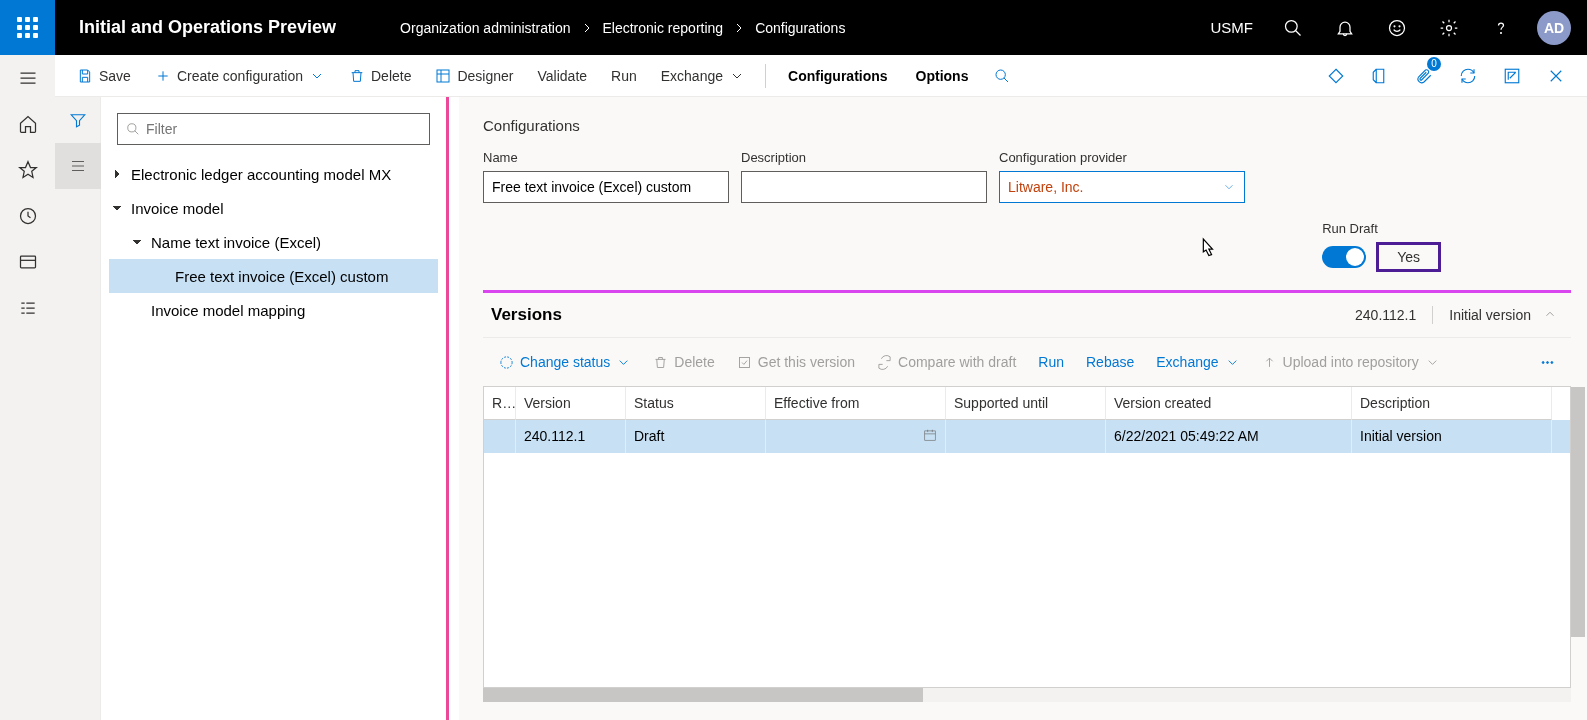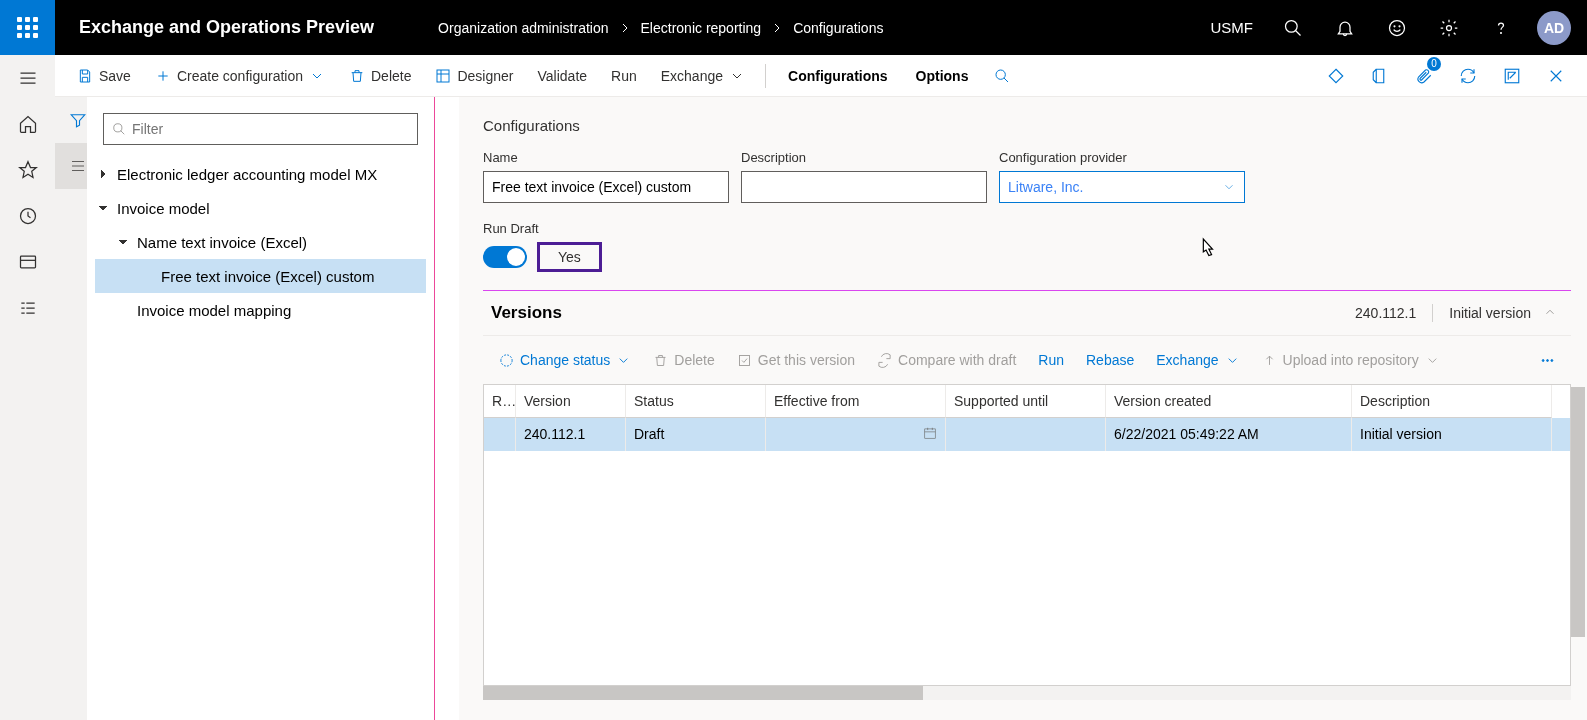--- a/index.html
+++ b/index.html
@@ -43,50 +43,50 @@
 .badge-count { position: absolute; top: 2px; right: 2px; background: #0078d4; color: #fff; font-size: 10px; min-width: 14px; height: 14px; border-radius: 7px; display: flex; align-items: center; justify-content: center; }
 
 
 .sec-left { position: absolute; top: 97px; left: 55px; width: 46px; background: #f3f2f1; height: calc(100% - 97px); border-right: 1px solid #edebe9; }
 .sec-left .sec-item { width: 46px; height: 46px; display: flex; align-items: center; justify-content: center; }
 .sec-left .sec-item.active { background: #e1dfdd; }
 .sec-left .sec-item svg { width: 18px; height: 18px; stroke: #0078d4; fill: none; stroke-width: 1.5; }
 .sec-left .sec-item:nth-child(2) svg { stroke: #605e5c; }
 
 
-.tree-panel { position: absolute; top: 97px; left: 87px; width: 348px; height: calc(100% - 97px); border-right: 1px solid #ec4899; background: #fff; }
+.tree-panel { position: absolute; top: 97px; left: 101px; width: 348px; height: calc(100% - 97px); border-right: 3px solid #ec4899; background: #fff; }
 .filter-box { margin: 16px 16px 12px 16px; border: 1px solid #605e5c; height: 32px; display: flex; align-items: center; padding: 0 8px; }
 .filter-box svg { width: 14px; height: 14px; stroke: #605e5c; fill: none; margin-right: 6px; }
 .filter-box input { border: none; outline: none; flex: 1; font-size: 14px; color: #605e5c; }
 .tree { padding: 0 8px; font-size: 15px; }
 .tree-row { display: flex; align-items: center; height: 34px; cursor: pointer; }
 .tree-row .exp { width: 16px; display: flex; justify-content: center; margin-right: 6px; }
 .tree-row .exp svg { width: 10px; height: 10px; stroke: #323130; fill: #323130; }
 .tree-row.selected { background: #c7e0f4; }
 .indent-1 { padding-left: 20px; }
 .indent-2 { padding-left: 44px; }
 
 
 .main { position: absolute; top: 97px; left: 459px; right: 0; bottom: 0; background: #faf9f8; padding: 20px 16px 0 24px; overflow: hidden; }
 .section-title { font-size: 15px; color: #323130; margin-bottom: 16px; }
 .form-row { display: flex; gap: 12px; margin-bottom: 18px; }
 .form-field { display: flex; flex-direction: column; }
 .form-field label { font-size: 13px; color: #323130; margin-bottom: 6px; }
 .form-field input, .form-field .select { height: 32px; border: 1px solid #605e5c; padding: 0 8px; font-size: 14px; background: #fff; }
 .form-field .readonly { background: #f3f2f1; border-color: #a19f9d; }
-.form-field .select { display: flex; align-items: center; justify-content: space-between; border-color: #0078d4; color: #3b82f6; }
+.form-field .select { display: flex; align-items: center; justify-content: space-between; border-color: #0078d4; color: #c2410c; }
 .run-draft { display: flex; align-items: center; gap: 10px; }
 .toggle { width: 44px; height: 22px; background: #0078d4; border-radius: 11px; position: relative; }
 .toggle::after { content: ''; position: absolute; right: 2px; top: 2px; width: 18px; height: 18px; background: #fff; border-radius: 50%; }
 .toggle-val { border: 3px solid #4c1d95; color: #323130; padding: 4px 18px; font-size: 14px; }
 .cursor { position: absolute; width: 22px; height: 26px; top: 237px; left: 1196px; pointer-events:none; }
 .cursor svg { width: 22px; height: 26px; }
 
 
-.versions { margin-top: 10px; border-top: 1px solid #d946ef; }
+.versions { margin-top: 10px; border-top: 3px solid #d946ef; }
 .versions-header { display: flex; align-items: center; padding: 12px 8px; }
 .versions-header .vh-title { font-size: 17px; font-weight: 600; flex: 1; }
 .versions-header .vh-meta { font-size: 14px; color: #323130; padding: 0 6px; }
 .versions-header .vh-sep { width: 1px; height: 18px; background: #d2d0ce; margin: 0 10px; }
 .versions-toolbar { display: flex; align-items: center; gap: 6px; padding: 8px 8px; border-top: 1px solid #edebe9; }
 .vt-btn { display: flex; align-items: center; gap: 6px; padding: 0 8px; height: 32px; font-size: 14px; color: #605e5c; }
 .vt-btn svg { width: 15px; height: 15px; stroke: currentColor; fill: none; stroke-width: 1.5; }
 .vt-btn.primary { color: #0078d4; }
 .vt-btn.disabled { color: #a19f9d; }
 .vt-more { margin-left: auto; }
@@ -117,21 +117,21 @@
         <span></span>
         <span></span>
         <span></span>
         <span></span>
         <span></span>
         <span></span>
         <span></span>
         <span></span>
       </div>
   </div>
-  <div class="app-title">Exchange and Operations Preview</div>
+  <div class="app-title">Initial and Operations Preview</div>
   <div class="breadcrumb">
     <span>Organization administration</span>
     <span class="sep"><svg viewBox="0 0 10 10">
           <path d="M3 1l4 4-4 4" stroke="#fff" fill="none"></path>
         </svg></span>
     <span>Electronic reporting</span>
     <span class="sep"><svg viewBox="0 0 10 10">
           <path d="M3 1l4 4-4 4" stroke="#fff" fill="none"></path>
         </svg></span>
     <span>Configurations</span>
@@ -368,21 +368,21 @@
     <div class="form-field" style="width:246px">
       <label>Configuration provider</label>
       <div class="select">
         <span>Litware, Inc.</span>
         <svg viewBox="0 0 24 24" width="14" height="14">
             <path d="M6 9l6 6 6-6" stroke="#0078d4" fill="none"></path>
           </svg>
       </div>
     </div>
   </div>
-  <div class="form-row" style="justify-content:flex-start; padding-right:130px">
+  <div class="form-row" style="justify-content:flex-end; padding-right:130px">
     <div class="form-field">
       <label>Run Draft</label>
       <div class="run-draft">
         <div class="toggle"></div>
         <div class="toggle-val">Yes</div>
       </div>
     </div>
   </div>
 
   <div class="versions">

